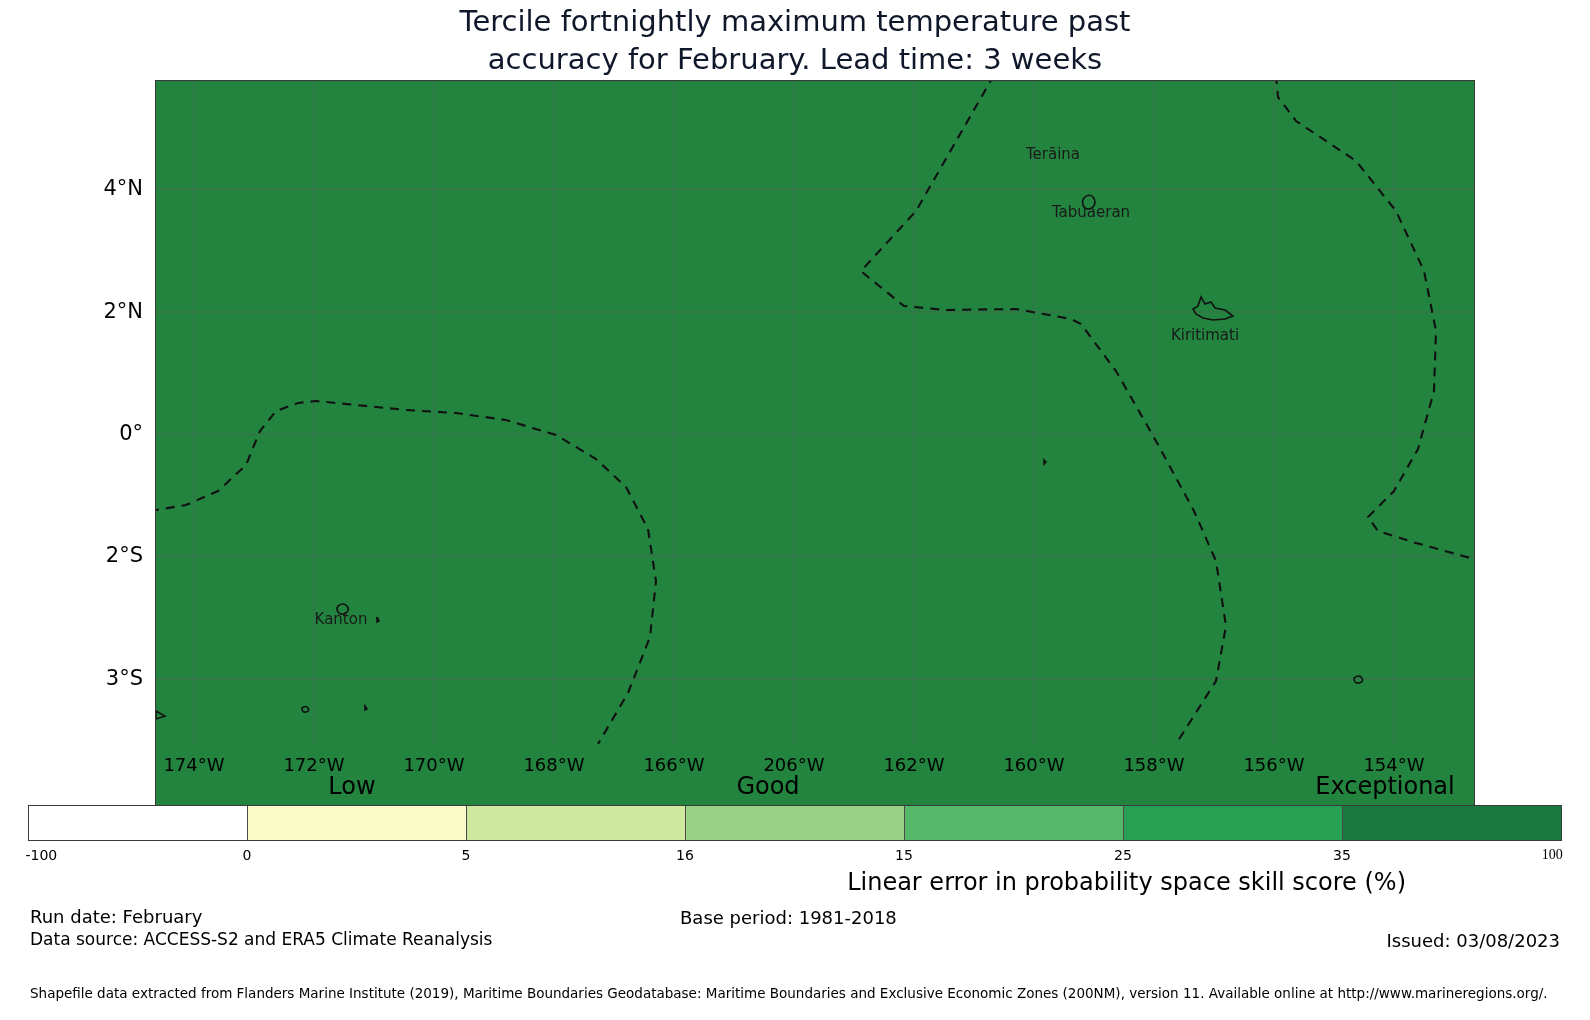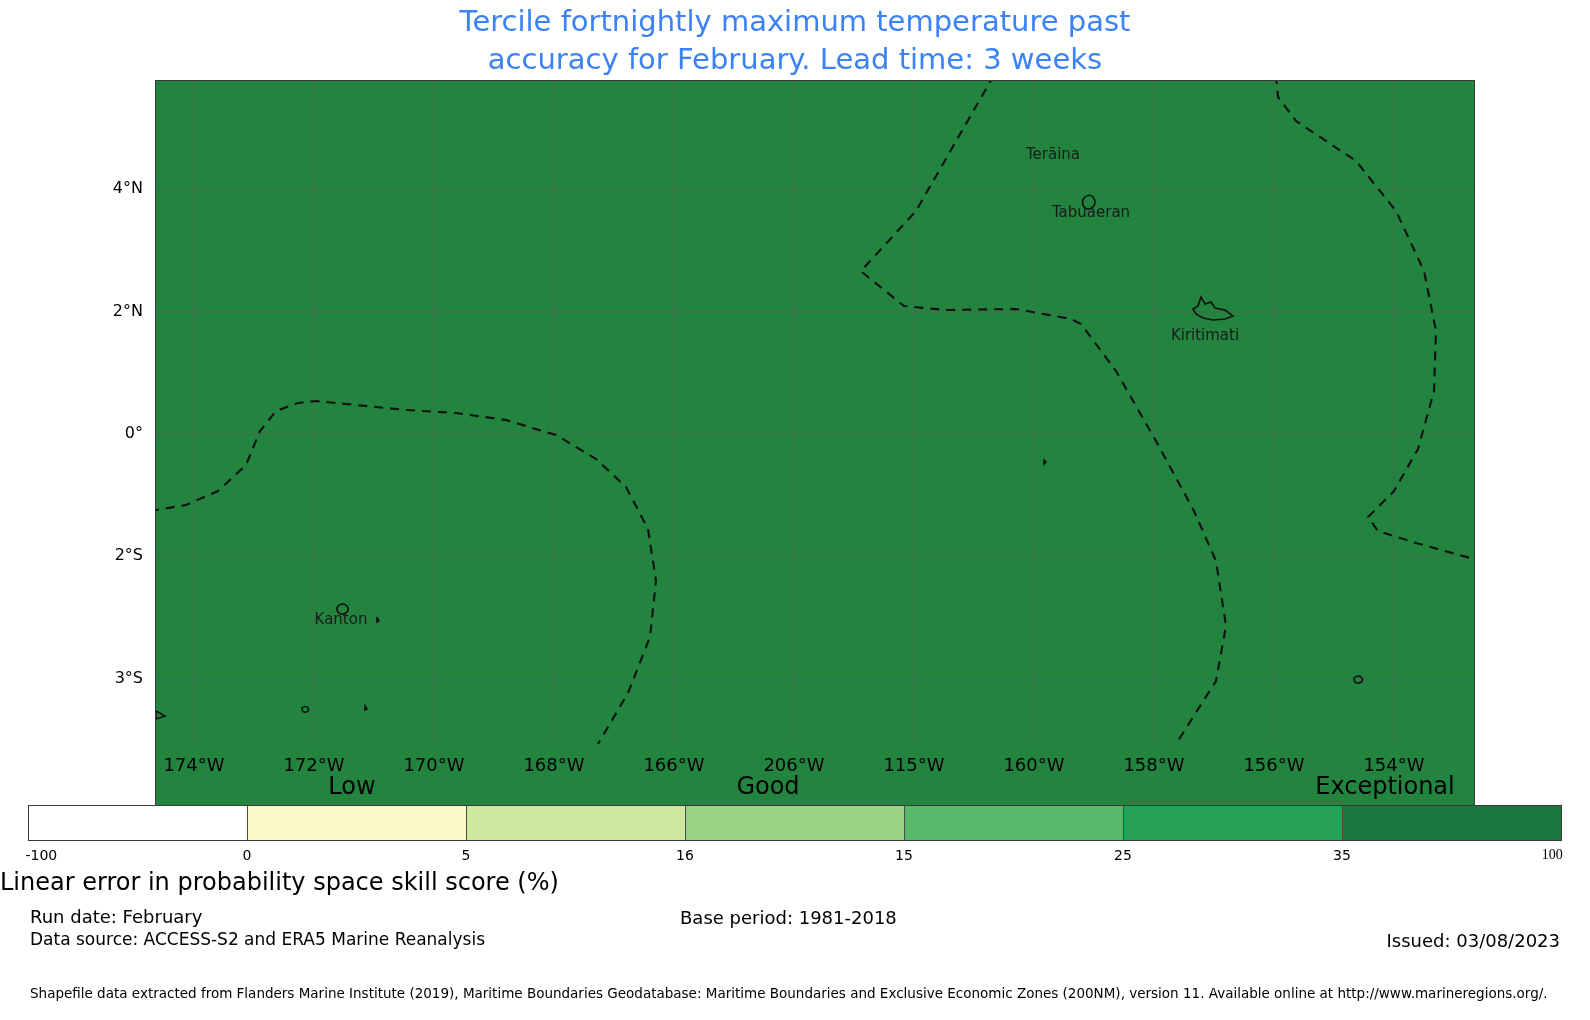--- a/index.html
+++ b/index.html
@@ -18,21 +18,21 @@
 
   
   #title {
     position: absolute;
     left: 0;
     top: 2px;
     width: 1590px;
     text-align: center;
     font-size: 29px;
     line-height: 38px;
-    color: #3b82f6;
+    color: #0f172a;
   }
   #title .line { display: block; }
 
   
   #map-frame {
     position: absolute;
     left: 155px;
     top: 80px;
     width: 1320px;
     height: 745px;
@@ -41,21 +41,21 @@
     box-sizing: border-box;
     overflow: hidden;
   }
   #map-svg { position: absolute; left: 0; top: 0; }
 
   
   .ytick {
     position: absolute;
     right: 1447px;
     text-align: right;
-    font-size: 16px;
+    font-size: 21px;
     line-height: 18px;
     transform: translateY(-9px);
     white-space: nowrap;
   }
   .xtick {
     position: absolute;
     top: 755px;
     font-size: 18px;
     line-height: 20px;
     transform: translateX(-50%);
@@ -95,21 +95,21 @@
     white-space: nowrap;
   }
   .cb-tick.first { transform: translateX(-8%); }
   .cb-tick.last  { transform: translateX(-92%); font-family: Liberation Serif, serif; }
 
   #cb-axis-label {
     position: absolute;
     left: 0;
     top: 868px;
     width: 1406px;
-    text-align: left;
+    text-align: right;
     font-size: 24px;
     line-height: 28px;
   }
 
   
   #footer-left {
     position: absolute;
     left: 30px;
     top: 906px;
     font-size: 17px;
@@ -225,21 +225,21 @@
 <div class="ytick" style="top:433px">0°</div>
 <div class="ytick" style="top:555px">2°S</div>
 <div class="ytick" style="top:678px">3°S</div>
 
 <div class="xtick" style="left:194px">174°W</div>
 <div class="xtick" style="left:314px">172°W</div>
 <div class="xtick" style="left:434px">170°W</div>
 <div class="xtick" style="left:554px">168°W</div>
 <div class="xtick" style="left:674px">166°W</div>
 <div class="xtick" style="left:794px">206°W</div>
-<div class="xtick" style="left:914px">115°W</div>
+<div class="xtick" style="left:914px">162°W</div>
 <div class="xtick" style="left:1034px">160°W</div>
 <div class="xtick" style="left:1154px">158°W</div>
 <div class="xtick" style="left:1274px">156°W</div>
 <div class="xtick" style="left:1394px">154°W</div>
 
 <div class="cat-label" style="left:352px">Low</div>
 <div class="cat-label" style="left:768px">Good</div>
 <div class="cat-label" style="left:1385px">Exceptional</div>
 
 <div id="colorbar">
@@ -258,20 +258,20 @@
 <div class="cb-tick" style="left:685px">16</div>
 <div class="cb-tick" style="left:904px">15</div>
 <div class="cb-tick" style="left:1123px">25</div>
 <div class="cb-tick" style="left:1342px">35</div>
 <div class="cb-tick last" style="left:1561px">100</div>
 
 <div id="cb-axis-label">Linear error in probability space skill score (%)</div>
 
 <div id="footer-left">
   <div class="l1">Run date: February</div>
-  <div class="l2">Data source: ACCESS-S2 and ERA5 Marine Reanalysis</div>
+  <div class="l2">Data source: ACCESS-S2 and ERA5 Climate Reanalysis</div>
 </div>
 
 <div id="footer-base">Base period: 1981-2018</div>
 
 <div id="footer-issued">Issued: 03/08/2023</div>
 
 <div id="footer-shapefile">Shapefile data extracted from Flanders Marine Institute (2019), Maritime Boundaries Geodatabase: Maritime Boundaries and Exclusive Economic Zones (200NM), version 11. Available online at http://www.marineregions.org/.</div>
 
 </body></html>

